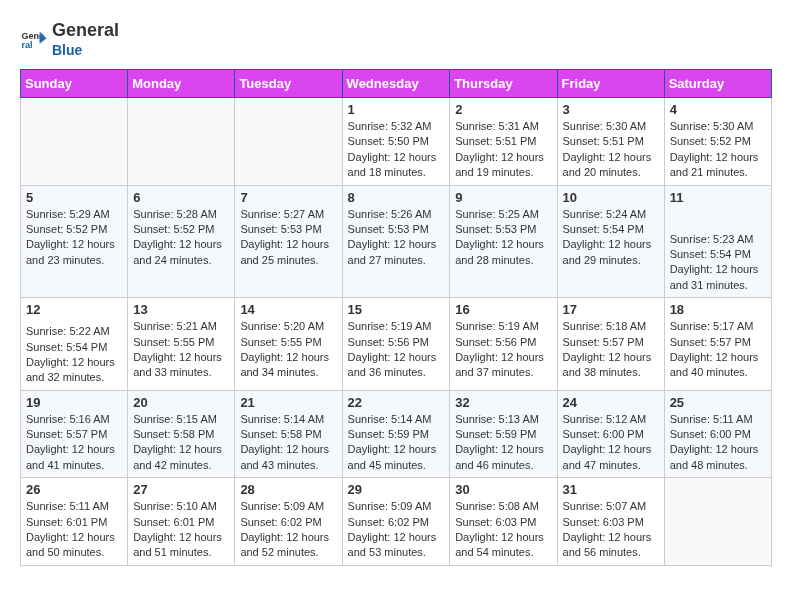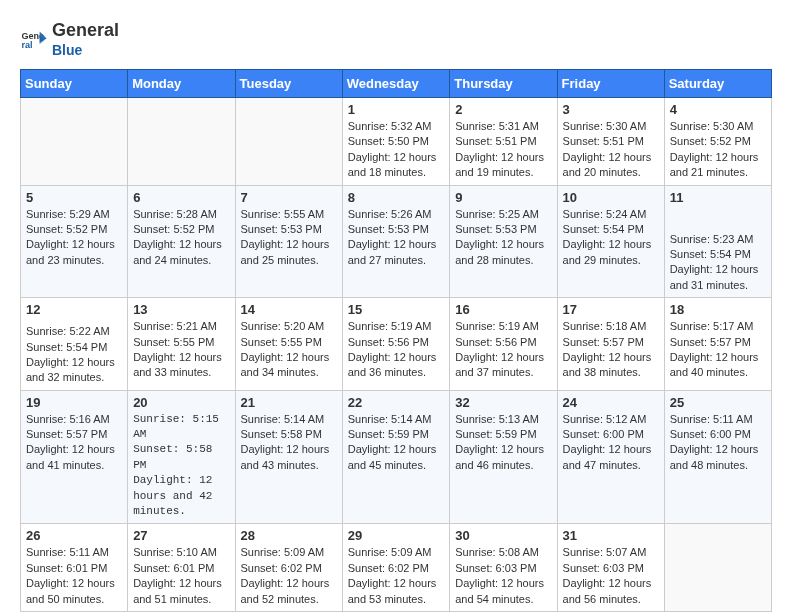--- a/index.html
+++ b/index.html
@@ -36,21 +36,21 @@
     .calendar-subtitle {
       font-size: 16px;
       color: #333;
     }
     .calendar-table {
       width: 100%;
       border-collapse: collapse;
       border: 1px solid #ccc;
     }
     .calendar-table th {
-      background-color: #3b82f6;
+      background-color: #d946ef;
       color: white;
       padding: 6px 4px;
       font-size: 13px;
       text-align: left;
       border: 1px solid #1e5a9a;
     }
     .calendar-table td {
       border: 1px solid #ccc;
       vertical-align: top;
       padding: 4px 5px;
@@ -151,21 +151,21 @@
 Daylight: 12 hours and 23 minutes.</div>
         </td>
         <td>
           <span class="day-number">6</span>
           <div class="day-info" style="white-space: pre-line;">Sunrise: 5:28 AM
 Sunset: 5:52 PM
 Daylight: 12 hours and 24 minutes.</div>
         </td>
         <td>
           <span class="day-number">7</span>
-          <div class="day-info" style="white-space: pre-line;">Sunrise: 5:55 AM
+          <div class="day-info" style="white-space: pre-line;">Sunrise: 5:27 AM
 Sunset: 5:53 PM
 Daylight: 12 hours and 25 minutes.</div>
         </td>
         <td>
           <span class="day-number">8</span>
           <div class="day-info" style="white-space: pre-line;">Sunrise: 5:26 AM
 Sunset: 5:53 PM
 Daylight: 12 hours and 27 minutes.</div>
         </td>
         <td>
@@ -233,21 +233,21 @@
       </tr>
       <tr>
         <td>
           <span class="day-number">19</span>
           <div class="day-info" style="white-space: pre-line;">Sunrise: 5:16 AM
 Sunset: 5:57 PM
 Daylight: 12 hours and 41 minutes.</div>
         </td>
         <td>
           <span class="day-number">20</span>
-          <div class="day-info" style="white-space: pre-line; font-family: Liberation Mono, monospace;">Sunrise: 5:15 AM
+          <div class="day-info" style="white-space: pre-line;">Sunrise: 5:15 AM
 Sunset: 5:58 PM
 Daylight: 12 hours and 42 minutes.</div>
         </td>
         <td>
           <span class="day-number">21</span>
           <div class="day-info" style="white-space: pre-line;">Sunrise: 5:14 AM
 Sunset: 5:58 PM
 Daylight: 12 hours and 43 minutes.</div>
         </td>
         <td>

